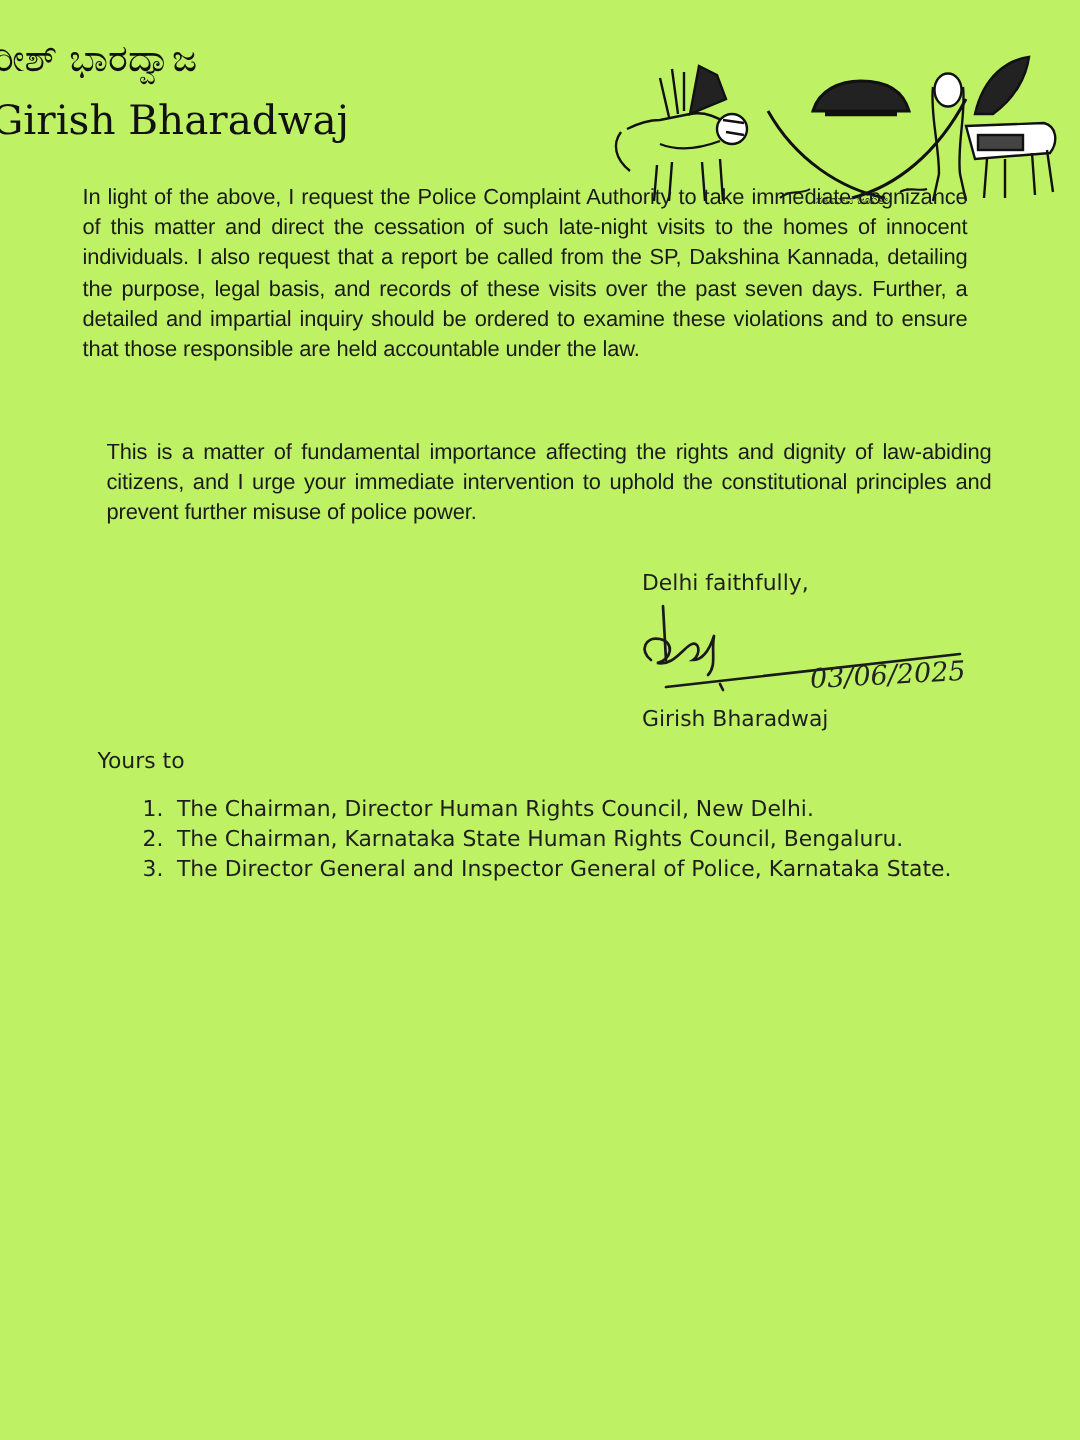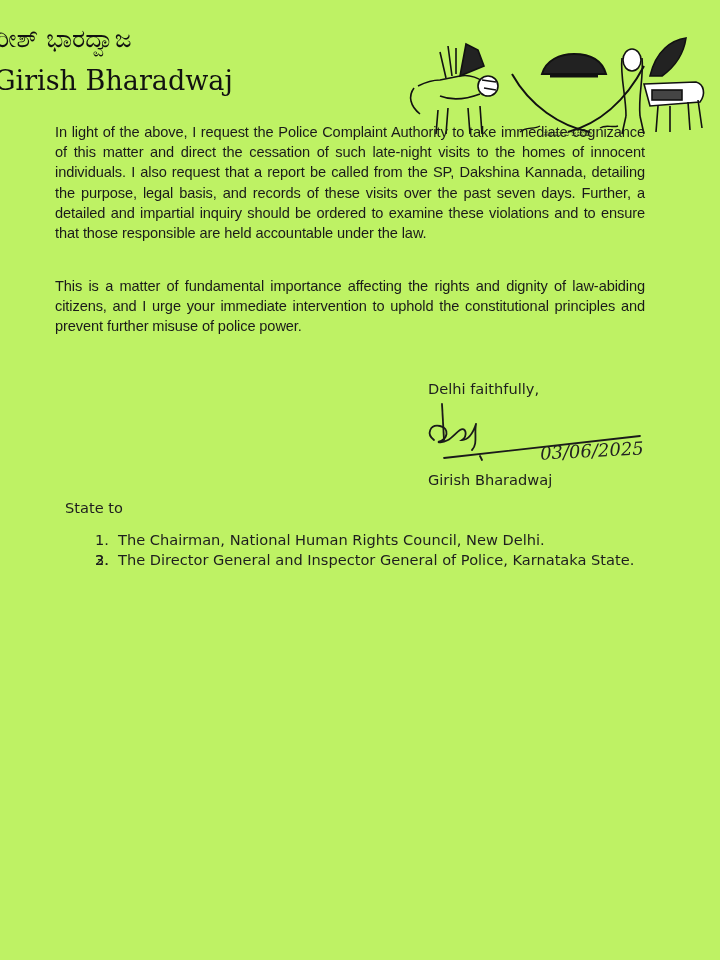--- a/index.html
+++ b/index.html
@@ -142,45 +142,46 @@
       <path d="M226 80 L222 98 M240 80 L244 98"></path>
       <path d="M250 40 C256 14 272 4 286 2 C284 16 276 30 262 40 Z" fill="#222"></path>
       <path d="M244 48 L296 46 C304 48 306 58 300 66 L250 70 Z" fill="#fff"></path>
       <rect x="252" y="54" width="30" height="10" fill="#444"></rect>
       <path d="M258 70 L256 96 M270 70 L270 96 M288 66 L290 94 M298 64 L302 92"></path>
     </g>
     <text x="168" y="100" font-family="DejaVu Sans, sans-serif" font-size="8" text-anchor="middle" fill="#222">ಸತ್ಯಮೇವ ಜಯತೇ</text>
   </svg>
 
   <p class="body-text para1" style="margin:0;">In light of the above, I request the Police Complaint Authority to take immediate cognizance of this matter and direct the cessation of such late-night visits to the homes of innocent individuals. I also request that a report be called from the SP, Dakshina Kannada, detailing the purpose, legal basis, and records of these visits over the past seven days. Further, a detailed and impartial inquiry should be ordered to examine these violations and to ensure that those responsible are held accountable under the law.</p>
-  <p class="body-text para2" style="margin:0;">This is a matter of fundamental importance affecting the rights and dignity of law-abiding citizens, and I urge your immediate intervention to uphold the constitutional principles and prevent further misuse of police power.</p>
+  <p class="body-text para2" style="margin:16px;">This is a matter of fundamental importance affecting the rights and dignity of law-abiding citizens, and I urge your immediate intervention to uphold the constitutional principles and prevent further misuse of police power.</p>
 
   <div class="closing">Delhi faithfully,</div>
 
   <svg class="signature" viewBox="0 0 260 70" xmlns="http://www.w3.org/2000/svg">
     <g fill="none" stroke="#1a1a1a" stroke-width="1.8" stroke-linecap="round">
       <path d="M22 4 L24 40"></path>
       <path d="M14 40 C6 34 10 24 20 26 C30 28 28 40 18 42 C28 44 34 34 40 30 C46 26 48 36 42 40 C50 40 54 30 56 24 M56 24 C54 34 58 44 52 50"></path>
       <path d="M24 58 L220 36"></path>
       <path d="M60 56 L62 60"></path>
     </g>
   </svg>
   <div class="sig-date">03/06/2025</div>
 
   <div class="sig-name">Girish Bharadwaj</div>
 
-  <div class="copy-to">State to</div>
+  <div class="copy-to">Yours to</div>
 
   <ol class="copy-list">
     <li>
       <span class="num">1.</span>
-      <span>The Chairman, National Human Rights Council, New Delhi.</span>
+      <span>The Chairman, Director Human Rights Council, New Delhi.</span>
     </li>
     <li>
       <span class="num">2.</span>
+      <span>The Chairman, Karnataka State Human Rights Council, Bengaluru.</span>
     </li>
     <li>
       <span class="num">3.</span>
       <span>The Director General and Inspector General of Police, Karnataka State.</span>
     </li>
   </ol>
 
 </div>
 
 </body></html>

